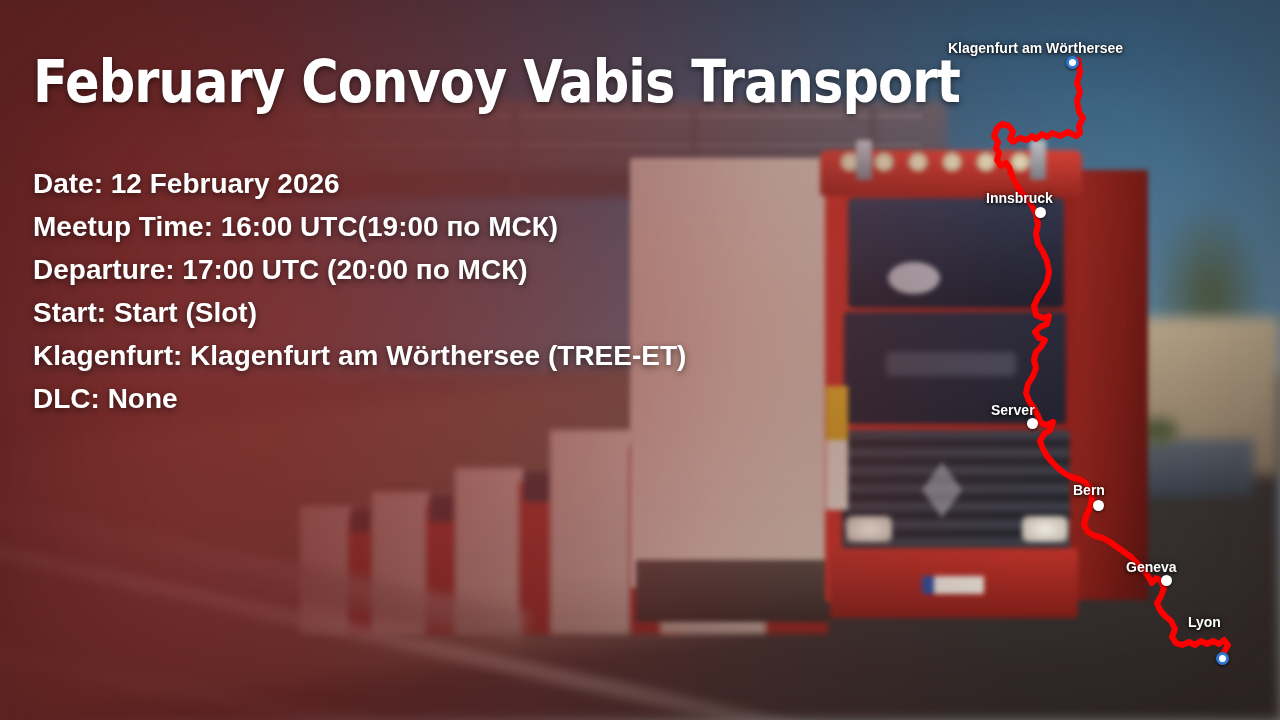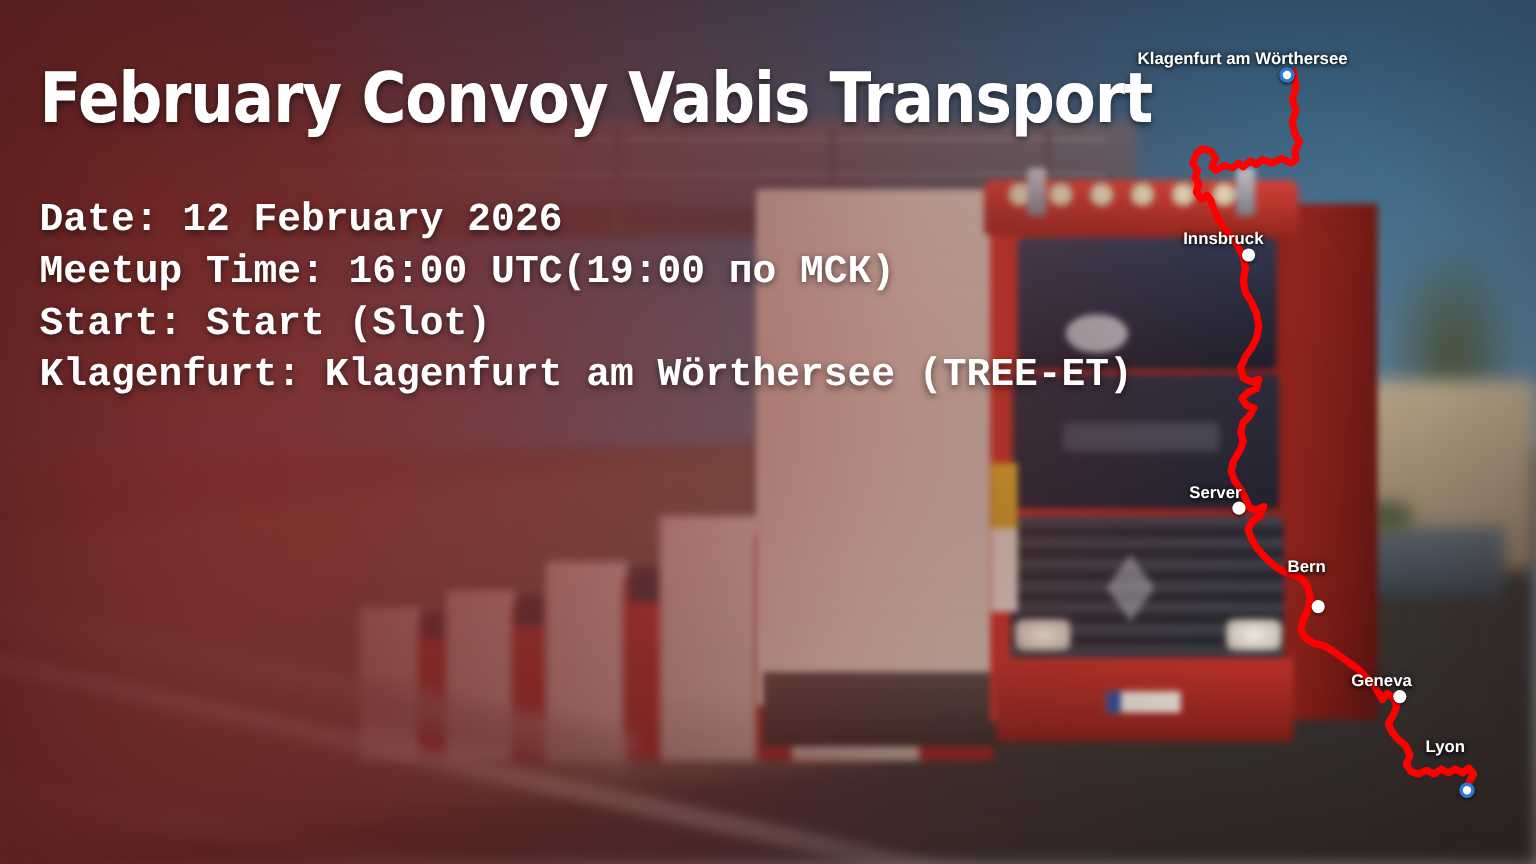--- a/index.html
+++ b/index.html
@@ -118,22 +118,22 @@
   .title{
     position:absolute;left:33px;top:48px;
     font-family:"DejaVu Sans", sans-serif;
     font-weight:bold;font-size:58px;letter-spacing:-1px;
     color:#fff;white-space:nowrap;
     transform:scaleX(.88);transform-origin:left center;
     text-shadow:0 2px 7px rgba(0,0,0,.55);
   }
   .details{position:absolute;left:33px;top:162px;}
   .details .line{
-    font-size:33px;font-weight:bold;color:#fff;line-height:43px;
-    white-space:nowrap;text-shadow:0 2px 6px rgba(0,0,0,.55);font-family:Liberation Mono, monospace;
+    font-size:28px;font-weight:bold;color:#fff;line-height:43px;
+    white-space:nowrap;text-shadow:0 2px 6px rgba(0,0,0,.55);
   }
 
   
   .map{position:absolute;inset:0;pointer-events:none;}
   .map svg{position:absolute;inset:0;}
   .city-label{
     position:absolute;color:#fff;font-weight:bold;font-size:14px;
     text-shadow:0 1px 3px rgba(0,0,0,.85), 0 0 6px rgba(0,0,0,.6);
     white-space:nowrap;
   }
@@ -228,39 +228,41 @@
     <div class="grade"></div>
     <div class="grade2"></div>
     <div class="vig"></div>
   </div>
 
   <div class="title">February Convoy Vabis Transport</div>
 
   <div class="details">
     <div class="line">Date: 12 February 2026</div>
     <div class="line">Meetup Time: 16:00 UTC(19:00 по МСК)</div>
+    <div class="line">Departure: 17:00 UTC (20:00 по МСК)</div>
     <div class="line">Start: Start (Slot)</div>
     <div class="line">Klagenfurt: Klagenfurt am Wörthersee (TREE-ET)</div>
+    <div class="line">DLC: None</div>
   </div>
 
   <div class="map">
     <svg viewBox="0 0 1280 720" width="1280" height="720">
       <path id="route-line" fill="none" stroke="#ff0000" stroke-width="6" stroke-linejoin="round" stroke-linecap="round" d="M1072 64 L1078 60 L1080 72 L1077 83 L1080 92 L1077 101 L1079 112 L1083 118 L1079 126 L1080 133 L1076 136 L1068 132 L1060 136 L1052 133 L1047 137 L1042 134 L1036 139 L1032 136 L1027 140 L1020 138 L1013 142 L1010 139 L1013 132 L1009 126 L1002 124 L997 128 L994 136 L998 142 L996 148 L999 153 L997 160 L1001 166 L1006 163 L1009 167 L1012 176 L1016 184 L1021 192 L1027 198 L1032 206 L1036 214 L1038 224 L1036 234 L1038 244 L1043 252 L1047 261 L1049 272 L1047 282 L1043 290 L1038 297 L1034 306 L1036 315 L1043 318 L1049 316 L1047 324 L1040 327 L1035 332 L1039 338 L1045 340 L1041 347 L1036 352 L1034 360 L1036 368 L1033 376 L1028 384 L1026 393 L1029 401 L1034 408 L1038 416 L1041 423 L1047 425 L1053 422 L1050 430 L1044 434 L1040 441 L1043 449 L1047 456 L1052 462 L1058 468 L1064 473 L1071 477 L1079 479 L1086 483 L1090 490 L1092 499 L1090 508 L1086 516 L1084 525 L1088 532 L1095 536 L1103 538 L1110 542 L1117 547 L1124 552 L1131 557 L1137 563 L1143 569 L1148 576 L1152 583 L1156 578 L1161 581 L1164 588 L1161 596 L1157 603 L1160 610 L1165 616 L1171 621 L1175 629 L1172 637 L1176 643 L1182 645 L1189 642 L1195 645 L1201 641 L1207 644 L1213 641 L1219 644 L1224 640 L1228 645 L1224 652 L1222 658"></path>
     </svg>
 
     <div class="city-label" id="lbl0" style="left: 948px; top: 40px;">Klagenfurt am Wörthersee</div>
     <div class="city-dot endpoint" id="dot0" style="left: 1066px; top: 56px; border-color: rgb(47, 120, 208);"></div>
 
     <div class="city-label" id="lbl1" style="left: 986px; top: 190px;">Innsbruck</div>
     <div class="city-dot" id="dot1" style="left: 1035px; top: 207px;"></div>
 
     <div class="city-label" id="lbl2" style="left: 991px; top: 402px;">Server</div>
     <div class="city-dot" id="dot2" style="left: 1027px; top: 418px;"></div>
 
-    <div class="city-label" id="lbl3" style="left: 1073px; top: 464px;">Bern</div>
+    <div class="city-label" id="lbl3" style="left: 1073px; top: 482px;">Bern</div>
     <div class="city-dot" id="dot3" style="left: 1093px; top: 500px;"></div>
 
     <div class="city-label" id="lbl4" style="left: 1126px; top: 559px;">Geneva</div>
     <div class="city-dot" id="dot4" style="left: 1161px; top: 575px;"></div>
 
     <div class="city-label" id="lbl5" style="left: 1188px; top: 614px;">Lyon</div>
     <div class="city-dot endpoint" id="dot5" style="left: 1216px; top: 652px; border-color: rgb(47, 120, 208);"></div>
   </div>
 
 </div>

